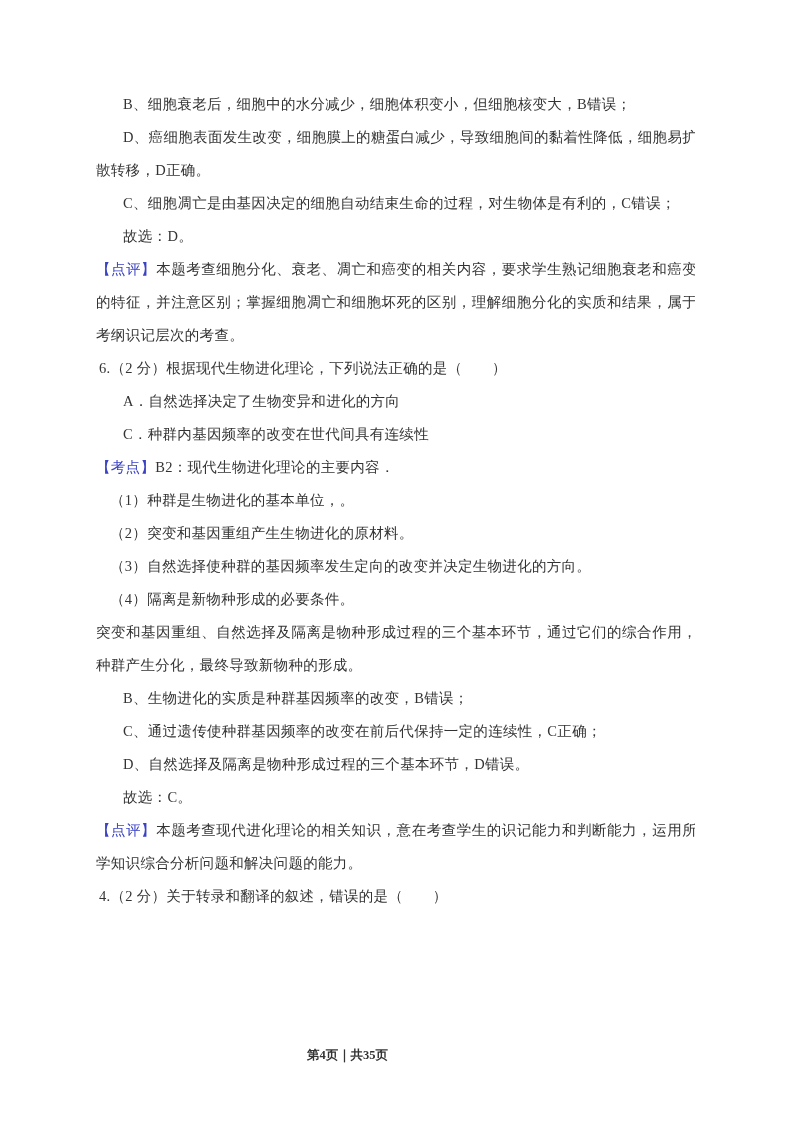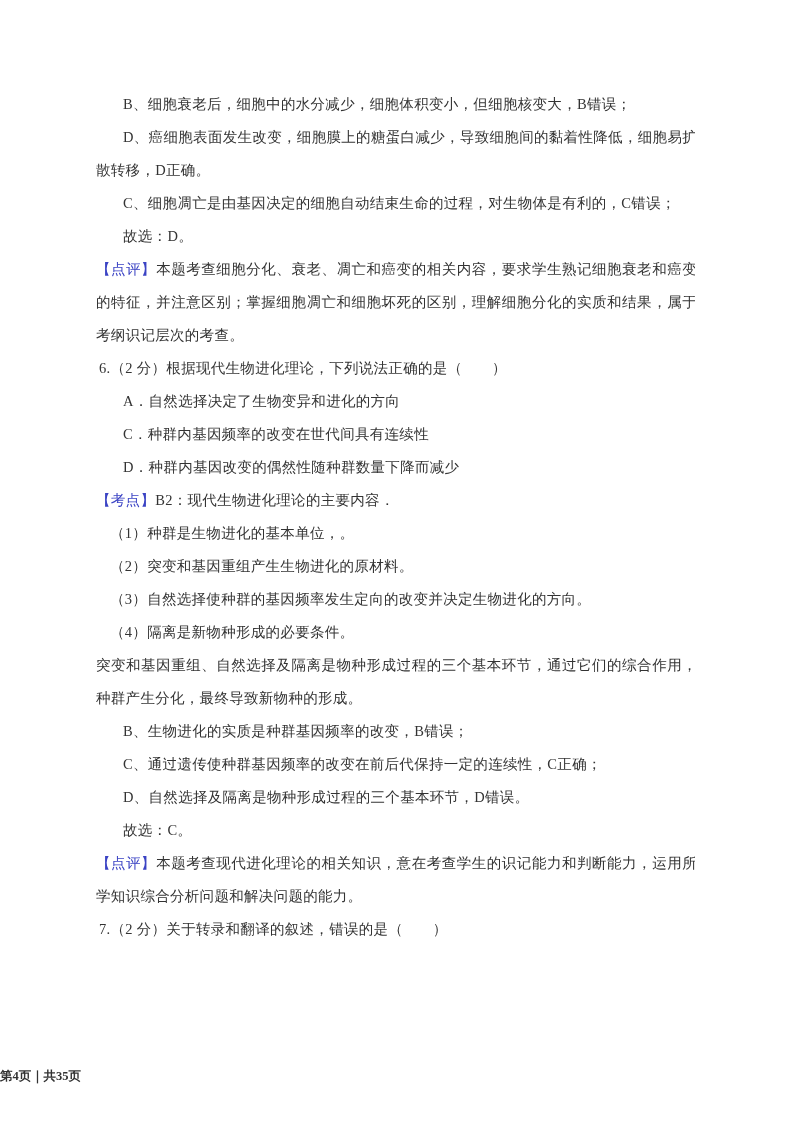--- a/index.html
+++ b/index.html
@@ -30,22 +30,22 @@
     letter-spacing:0.3px;
   }
   p{margin:0;padding:0;}
   p.opt{text-indent:27px;}
   p.sub{text-indent:14px;}
   p.question{text-indent:3px;}
   .label{color:var(--label);}
   .footer{
     position:absolute;
     left:0;right:0;
-    bottom:37px;
-    text-align:left;
+    bottom:58px;
+    text-align:center;
     font-size:12.5px;
     font-weight:bold;
     color:var(--text);
     font-family:"Liberation Serif","DejaVu Serif",serif;
   }
 </style>
 </head>
 <body>
 
 <div class="page">
@@ -56,21 +56,20 @@
     <p class="opt">C、细胞凋亡是由基因决定的细胞自动结束生命的过程，对生物体是有利的，C错误；</p>
     <p class="opt">故选：D。</p>
 
     <p>
       <span class="label">【点评】</span><span>本题考查细胞分化、衰老、凋亡和癌变的相关内容，要求学生熟记细胞衰老和癌变的特征，并注意区别；掌握细胞凋亡和细胞坏死的区别，理解细胞分化的实质和结果，属于考纲识记层次的考查。</span>
     </p>
 
     <p class="question">6.（2 分）根据现代生物进化理论，下列说法正确的是（　　）</p>
     <p class="opt">A．自然选择决定了生物变异和进化的方向</p>
     <p class="opt">C．种群内基因频率的改变在世代间具有连续性</p>
-    <p class="opt">D．种群内基因改变的偶然性随种群数量下降而减少</p>
 
     <p>
       <span class="label">【考点】</span><span>B2：现代生物进化理论的主要内容．</span>
     </p>
 
 
     <p class="sub">（1）种群是生物进化的基本单位，。</p>
     <p class="sub">（2）突变和基因重组产生生物进化的原材料。</p>
     <p class="sub">（3）自然选择使种群的基因频率发生定向的改变并决定生物进化的方向。</p>
     <p class="sub">（4）隔离是新物种形成的必要条件。</p>
@@ -80,18 +79,18 @@
 
     <p class="opt">B、生物进化的实质是种群基因频率的改变，B错误；</p>
     <p class="opt">C、通过遗传使种群基因频率的改变在前后代保持一定的连续性，C正确；</p>
     <p class="opt">D、自然选择及隔离是物种形成过程的三个基本环节，D错误。</p>
     <p class="opt">故选：C。</p>
 
     <p>
       <span class="label">【点评】</span><span>本题考查现代进化理论的相关知识，意在考查学生的识记能力和判断能力，运用所学知识综合分析问题和解决问题的能力。</span>
     </p>
 
-    <p class="question">7.（2 分）关于转录和翻译的叙述，错误的是（　　）</p>
+    <p class="question">4.（2 分）关于转录和翻译的叙述，错误的是（　　）</p>
 
   </div>
 
   <div class="footer">第4页｜共35页</div>
 </div>
 
 </body></html>

